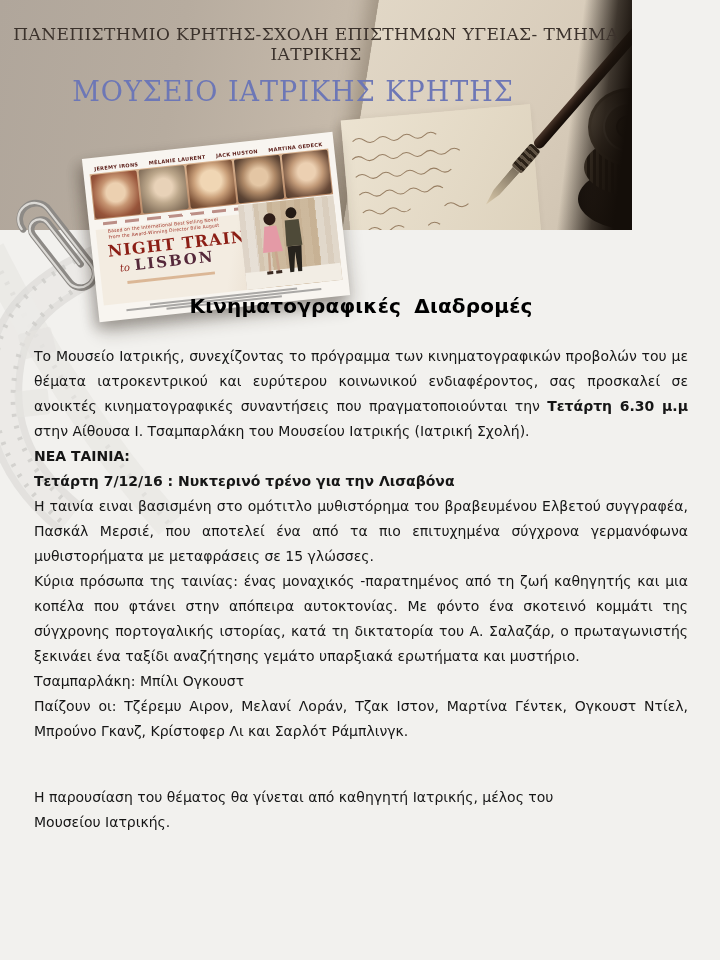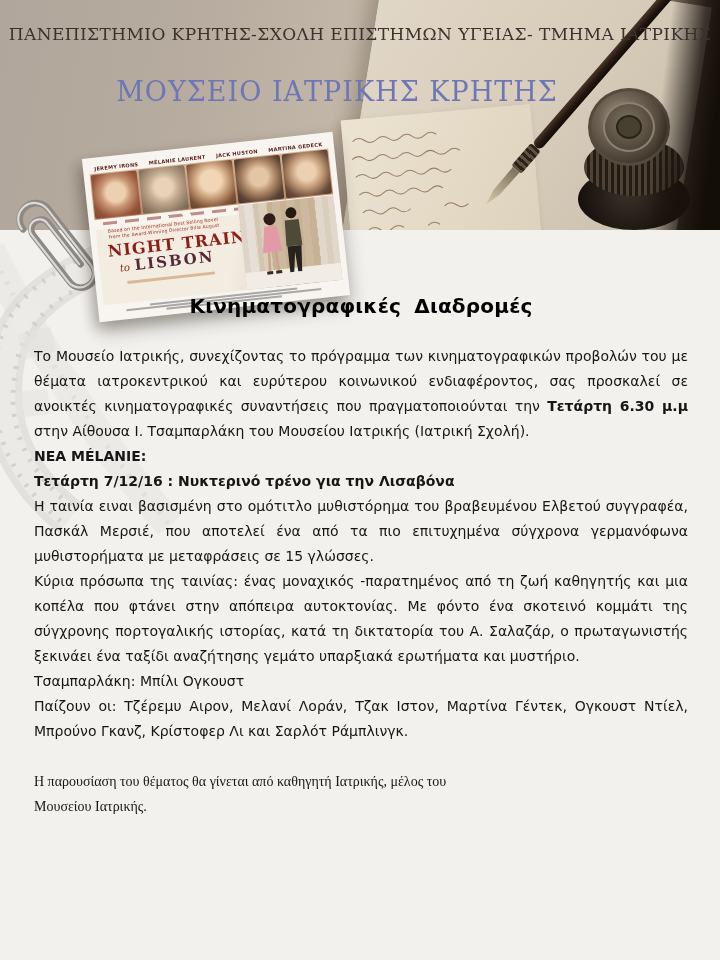--- a/index.html
+++ b/index.html
@@ -5,21 +5,21 @@
   * { margin:0; padding:0; box-sizing:border-box; }
   html,body { background:#888; }
   .page {
     position:relative; width:720px; height:960px; margin:0 auto;
     background:#f2f1ee; overflow:hidden;
     font-family:"DejaVu Sans", sans-serif;
   }
 
   
   .header {
-    position:absolute; left:0; top:0; width:720px; height:230px;
+    position:absolute; left:0; top:0; width:632px; height:230px;
     background:linear-gradient(100deg,#b0a69b 0%,#b7ac9f 28%,#c4b8a9 50%,#cabead 62%,#b3a694 78%,#6b5b49 92%,#241c15 100%);
     overflow:hidden;
   }
   .paper-sheet {
     position:absolute; left:362px; top:-20px; width:330px; height:280px;
     transform:rotate(9deg);
     background:linear-gradient(115deg,#e2d8c7 0%,#d7cbb9 55%,#c7bba9 100%);
     box-shadow:-10px 8px 18px rgba(60,45,30,.28);
   }
   .hand-sheet {
@@ -145,21 +145,21 @@
   .poster-billing .b3 { width:48%; }
 
   
   .content { position:absolute; left:34px; right:32px; top:294px; color:#161616; }
   .section-title {
     text-align:center; font-size:20px; font-weight:600; color:#000000;
     letter-spacing:.2px; word-spacing:6px; margin-bottom:26px;
   }
   .body-text { font-size:14px; line-height:25px; text-align:justify; }
   .bold { font-weight:bold; }
-  .presenter { margin-top:25px; text-align:left;font-family:Liberation Serif, serif; }
+  .presenter { margin-top:41px; text-align:left; }
 </style>
 </head>
 <body>
 
 <div class="page">
 
   <div class="header">
     <div class="paper-sheet"></div>
     <div class="hand-sheet">
       <svg width="190" height="130" viewBox="0 0 190 130">
@@ -252,21 +252,21 @@
         <div class="b b2"></div>
         <div class="b b3"></div>
     </div>
   </div>
 
   <div class="content">
     <div class="section-title">Κινηματογραφικές Διαδρομές</div>
 
     <p class="body-text"><span>Το Μουσείο Ιατρικής, συνεχίζοντας το πρόγραμμα των κινηματογραφικών προβολών του με θέματα ιατροκεντρικού και ευρύτερου κοινωνικού ενδιαφέροντος, σας προσκαλεί σε ανοικτές κινηματογραφικές συναντήσεις που πραγματοποιούνται την </span><span class="bold">Τετάρτη 6.30 μ.μ</span><span> στην Αίθουσα Ι. Τσαμπαρλάκη του Μουσείου Ιατρικής (Ιατρική Σχολή).</span></p>
 
-    <p class="body-text bold">ΝΕΑ MÉLANIE:</p>
+    <p class="body-text bold">ΝΕΑ ΤΑΙΝΙΑ:</p>
     <p class="body-text bold">Τετάρτη 7/12/16 : Νυκτερινό τρένο για την Λισαβόνα</p>
 
     <p class="body-text">Η ταινία ειναι βασισμένη στο ομότιτλο μυθιστόρημα του βραβευμένου Ελβετού συγγραφέα, Πασκάλ Μερσιέ, που αποτελεί ένα από τα πιο επιτυχημένα σύγχρονα γερμανόφωνα μυθιστορήματα με μεταφράσεις σε 15 γλώσσες.</p>
     <p class="body-text">Κύρια πρόσωπα της ταινίας: ένας μοναχικός -παρατημένος από τη ζωή καθηγητής και μια κοπέλα που φτάνει στην απόπειρα αυτοκτονίας. Με φόντο ένα σκοτεινό κομμάτι της σύγχρονης πορτογαλικής ιστορίας, κατά τη δικτατορία του Α. Σαλαζάρ, ο πρωταγωνιστής ξεκινάει ένα ταξίδι αναζήτησης γεμάτο υπαρξιακά ερωτήματα και μυστήριο.</p>
 
     <p class="body-text">Τσαμπαρλάκη: Μπίλι Ογκουστ</p>
     <p class="body-text">Παίζουν οι: Τζέρεμυ Αιρον, Μελανί Λοράν, Τζακ Ιστον, Μαρτίνα Γέντεκ, Ογκουστ Ντίελ, Μπρούνο Γκανζ, Κρίστοφερ Λι και Σαρλότ Ράμπλινγκ.</p>
 
     <p class="body-text presenter"><span>Η παρουσίαση του θέματος θα γίνεται από καθηγητή Ιατρικής, μέλος του</span><br><span>Μουσείου Ιατρικής.</span></p>
 

